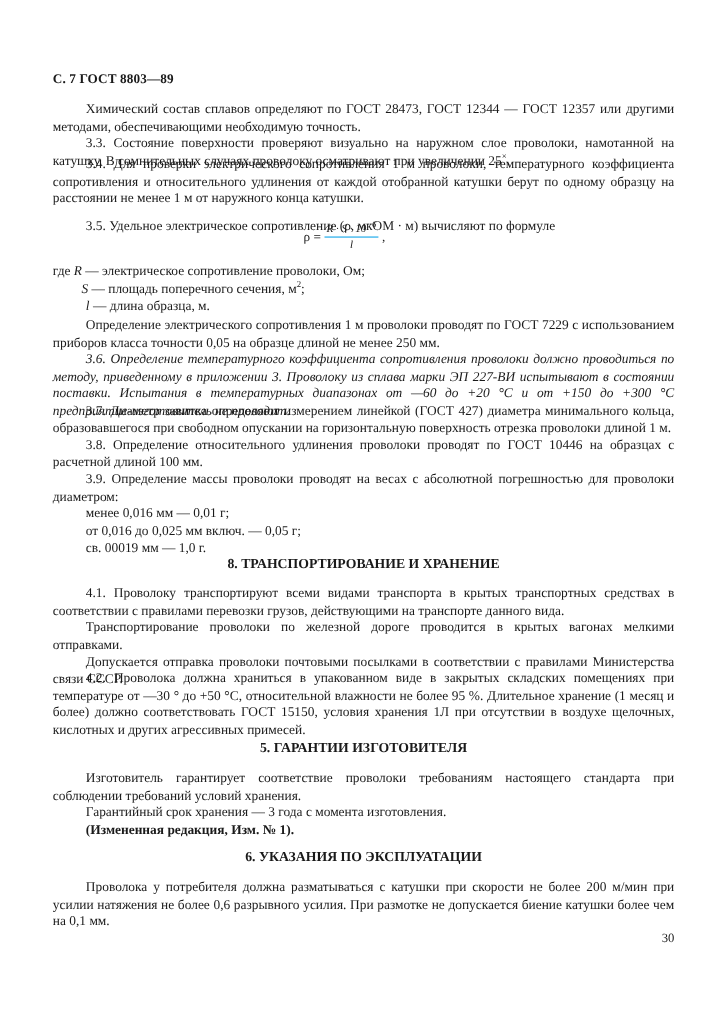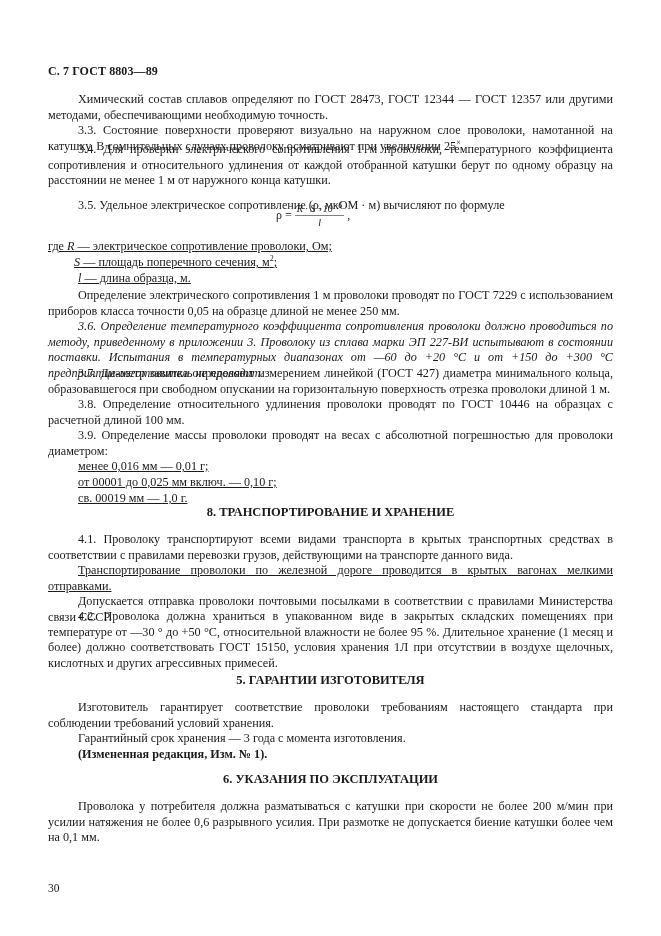--- a/index.html
+++ b/index.html
@@ -37,21 +37,20 @@
       line-height: 15.6px;
       text-align: justify;
       text-indent: 30px;
       margin: 0;
     }
     .line {
       position: absolute;
       font-size: 12.2px;
       line-height: 15.6px;
       white-space: nowrap;
-      text-decoration: underline;
     }
     .heading {
       position: absolute;
       left: 0;
       width: 565px;
       text-align: center;
       font-weight: bold;
       font-size: 12.5px;
     }
     .bold { font-weight: bold; }
@@ -80,22 +79,22 @@
       font-size: 10px;
       font-style: italic;
       padding-top: 1px;
     }
     .i { font-style: italic; }
     sup { font-size: 8px; line-height: 0; }
     .pagenum {
       position: absolute;
       left: 0;
       width: 565px;
-      top: 882px;
-      text-align: left;
+      top: 847px;
+      text-align: right;
       font-size: 11.5px;
     }
   </style>
 </head>
 <body>
 
 <div class="page">
 
   <div class="header">С. 7 ГОСТ 8803—89</div>
 
@@ -124,27 +123,27 @@
 
   <p class="p" style="top:319px;font-style:italic;">3.6. Определение температурного коэффициента сопротивления проволоки должно проводиться по методу, приведенному в приложении 3. Проволоку из сплава марки ЭП 227-ВИ испытывают в состоянии поставки. Испытания в температурных диапазонах от —60 до +20 °С и от +150 до +300 °С предприятие-изготовитель не проводит.</p>
 
   <p class="p" style="top:366px;">3.7. Диаметр завитка определяют измерением линейкой (ГОСТ 427) диаметра минимального кольца, образовавшегося при свободном опускании на горизонтальную поверхность отрезка проволоки длиной 1 м.</p>
 
   <p class="p" style="top:397px;">3.8. Определение относительного удлинения проволоки проводят по ГОСТ 10446 на образцах с расчетной длиной 100 мм.</p>
 
   <p class="p" style="top:428px;">3.9. Определение массы проволоки проводят на весах с абсолютной погрешностью для проволоки диаметром:</p>
 
   <div class="line" style="left:30px; top:459px;">менее 0,016 мм — 0,01 г;</div>
-  <div class="line" style="left:30px; top:475px;">от 00001 до 0,025 мм включ. — 0,10 г;</div>
+  <div class="line" style="left:30px; top:475px;">от 0,016 до 0,025 мм включ. — 0,05 г;</div>
   <div class="line" style="left:30px; top:491px;">св. 00019 мм — 1,0 г.</div>
 
   <div class="heading" style="top:505px;">8. ТРАНСПОРТИРОВАНИЕ И ХРАНЕНИЕ</div>
 
   <p class="p" style="top:532px;">4.1. Проволоку транспортируют всеми видами транспорта в крытых транспортных средствах в соответствии с правилами перевозки грузов, действующими на транспорте данного вида.</p>
-  <p class="p" style="top:563px;text-decoration:underline;">Транспортирование проволоки по железной дороге проводится в крытых вагонах мелкими отправками.</p>
+  <p class="p" style="top:563px;">Транспортирование проволоки по железной дороге проводится в крытых вагонах мелкими отправками.</p>
   <p class="p" style="top:594px;">Допускается отправка проволоки почтовыми посылками в соответствии с правилами Министерства связи СССР.</p>
   <p class="p" style="top:610px;"></p>
   <p class="p" style="top:609px;">4.2. Проволока должна храниться в упакованном виде в закрытых складских помещениях при температуре от —30 ° до +50 °С, относительной влажности не более 95 %. Длительное хранение (1 месяц и более) должно соответствовать ГОСТ 15150, условия хранения 1Л при отсутствии в воздухе щелочных, кислотных и других агрессивных примесей.</p>
 
   <div class="heading" style="top:673px;">5. ГАРАНТИИ ИЗГОТОВИТЕЛЯ</div>
 
   <p class="p" style="top:700px;">Изготовитель гарантирует соответствие проволоки требованиям настоящего стандарта при соблюдении требований условий хранения.</p>
   <p class="p" style="top:731px;">Гарантийный срок хранения — 3 года с момента изготовления.</p>
   <p class="p bold" style="top:747px;">(Измененная редакция, Изм. № 1).</p>
 

